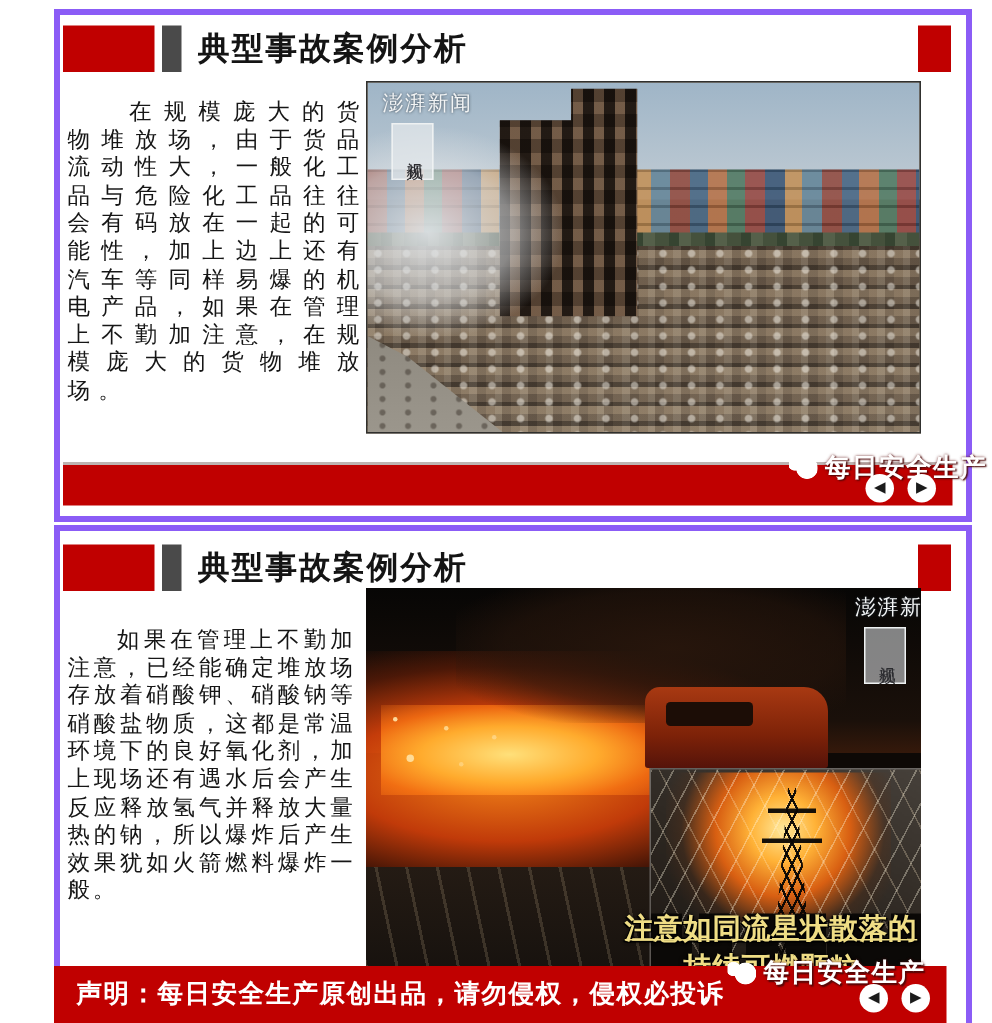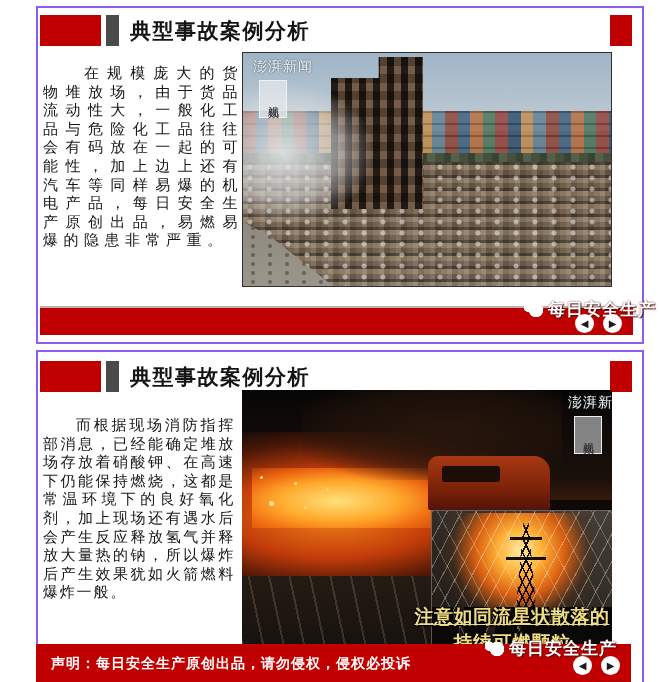--- a/index.html
+++ b/index.html
@@ -1,18 +1,18 @@
 <!DOCTYPE html>
 <html><head>
 <meta charset="utf-8">
 <style>
   html,body{margin:0;padding:0;background:#fff;}
   #canvas{position:relative;width:661px;height:682px;background:#ffffff;overflow:hidden;
           font-family:"Liberation Sans","DejaVu Sans",sans-serif;}
-  .slide{position:absolute;left:36px;width:604px;background:#fff;border:2px solid #8b5cf6;}
+  .slide{position:absolute;left:36px;width:604px;background:#fff;border:4px solid #8b5cf6;}
   #slide1{top:6px;height:334px;}
   #slide2{top:350px;height:332px;}
   
   .hdr-red{position:absolute;left:2px;top:7px;width:61px;height:31px;background:#c00000;}
   .hdr-gray{position:absolute;left:68px;top:7px;width:13px;height:31px;background:#4a4a4a;}
   .hdr-title{position:absolute;left:92px;top:7px;height:31px;line-height:31px;
              font-size:21px;font-weight:bold;color:#141414;letter-spacing:1.5px;white-space:nowrap;}
   .hdr-red-right{position:absolute;left:572px;top:7px;width:22px;height:31px;background:#c00000;}
   
   .bodytext{position:absolute;color:#161616;text-align:justify;
@@ -123,34 +123,34 @@
          radial-gradient(circle at 12px 8px,#ffffff 0 7px,rgba(255,255,255,0) 7.5px),
          radial-gradient(circle at 4px 5px,#ffffff 0 4.5px,rgba(255,255,255,0) 5px),
          radial-gradient(circle at 10.5px 7px,#8a1212 0 1.3px,rgba(0,0,0,0) 1.8px),
          radial-gradient(circle at 14.5px 7px,#8a1212 0 1.3px,rgba(0,0,0,0) 1.8px);}
   .navs{position:absolute;display:flex;gap:9px;z-index:8;}
   #nav1{left:537px;top:306px;}
   #nav2{left:537px;top:12px;}
   .nav-btn{width:19px;height:19px;border-radius:50%;background:#ffffff;color:#1b1b1b;
         display:flex;align-items:center;justify-content:center;font-size:10px;line-height:1;cursor:pointer;}
   .statement{position:absolute;left:15px;top:0;height:38px;line-height:38px;
-        font-size:14px;font-weight:bold;color:#ffffff;letter-spacing:1px;white-space:nowrap;}
+        font-size:17px;font-weight:bold;color:#ffffff;letter-spacing:1px;white-space:nowrap;}
 </style>
 </head>
 <body>
 
 <div id="canvas">
 
   <div class="slide" id="slide1">
     <div class="hdr-red"></div>
     <div class="hdr-gray"></div>
     <div class="hdr-title">典型事故案例分析</div>
     <div class="hdr-red-right"></div>
 
-    <div class="bodytext" id="body1">在规模庞大的货物堆放场，由于货品流动性大，一般化工品与危险化工品往往会有码放在一起的可能性，加上边上还有汽车等同样易爆的机电产品，每日安全生产原创出品，易燃易爆的隐患非常严重。</div>
+    <div class="bodytext" id="body1">在规模庞大的货物堆放场，由于货品流动性大，一般化工品与危险化工品往往会有码放在一起的可能性，加上边上还有汽车等同样易爆的机电产品，如果在管理上不勤加注意，在规模庞大的货物堆放场。</div>
 
     <div class="photo1">
       <div class="p1-sky"></div>
       <div class="p1-containers"></div>
       <div class="p1-green"></div>
       <div class="p1-cars"></div>
       <div class="p1-ground"></div>
       <div class="p1-building"></div>
       <div class="p1-smoke"></div>
       <div class="src-wm" id="p1-wm">
@@ -175,21 +175,21 @@
       </div>
     </div>
   </div>
 
   <div class="slide" id="slide2">
     <div class="hdr-red" style="top:9px;"></div>
     <div class="hdr-gray" style="top:9px;"></div>
     <div class="hdr-title" style="top:9px;">典型事故案例分析</div>
     <div class="hdr-red-right" style="top:9px;"></div>
 
-    <div class="bodytext" id="body2">而根据现场消防指挥部消息，已经能确定堆放场存放着硝酸钾、在高速下仍能保持燃烧，这都是常温环境下的良好氧化剂，加上现场还有遇水后会产生反应释放氢气并释放大量热的钠，所以爆炸后产生效果犹如火箭燃料爆炸一般。</div>
+    <div class="bodytext" id="body2">如果在管理上不勤加注意，已经能确定堆放场存放着硝酸钾、硝酸钠等硝酸盐物质，这都是常温环境下的良好氧化剂，加上现场还有遇水后会产生反应释放氢气并释放大量热的钠，所以爆炸后产生效果犹如火箭燃料爆炸一般。</div>
 
     <div class="photo2">
       <div class="p2-sky"></div>
       <div class="p2-glow"></div>
       <div class="p2-core"></div>
       <div class="p2-smoke"></div>
       <div class="p2-truck">
         <div class="p2-truck-win"></div>
       </div>
       <div class="p2-road"></div>

